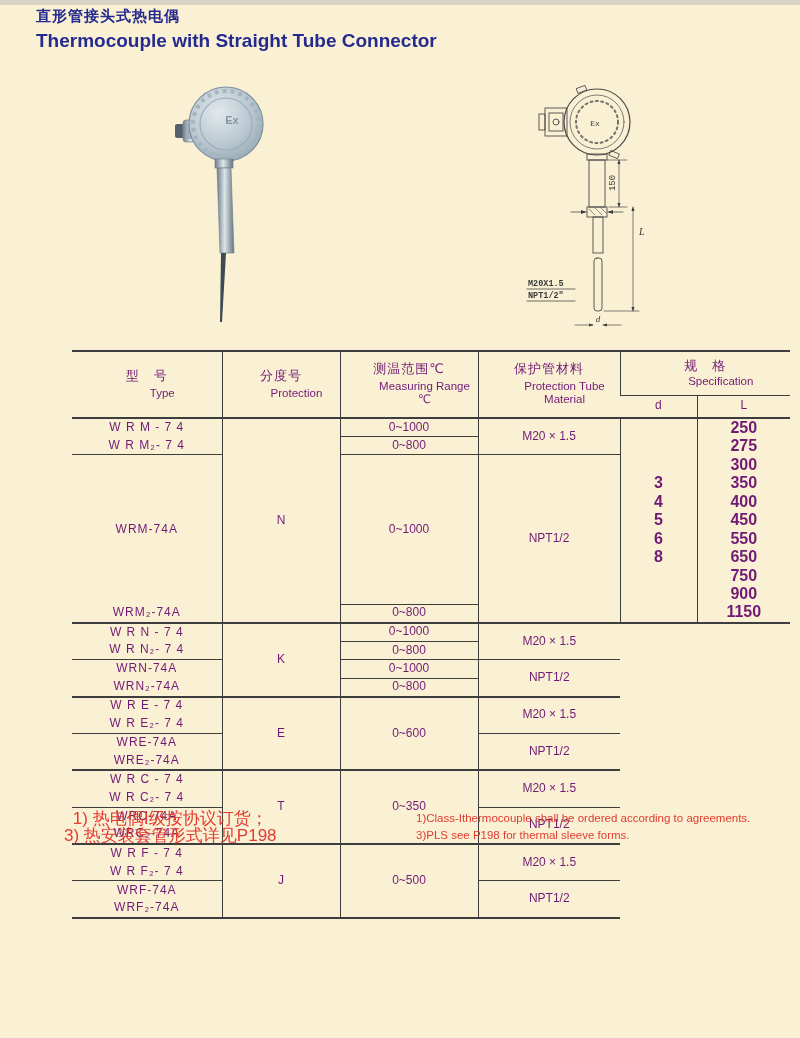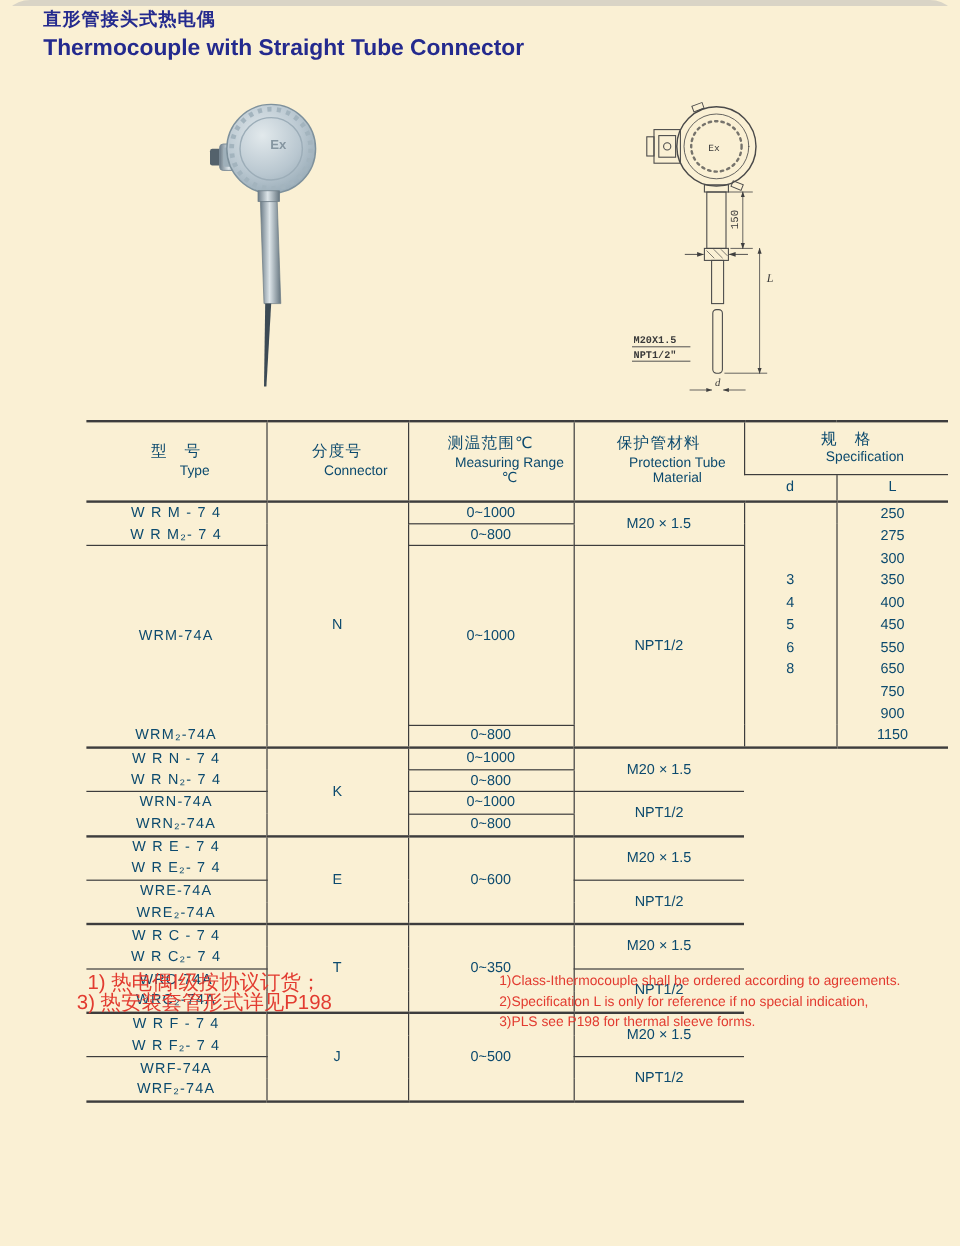--- a/index.html
+++ b/index.html
@@ -1,39 +1,39 @@
 <!DOCTYPE html>
 <html><head>
 <meta charset="utf-8">
 <style>
   html,body{margin:0;padding:0;}
   body{width:800px;height:1038px;background:#faf0d4;font-family:"Liberation Sans","DejaVu Sans",sans-serif;}
-  .page{position:relative;width:800px;height:1038px;background:#faf0d4;overflow:hidden;border-radius:25px;}
+  .page{position:relative;width:800px;height:1038px;background:#faf0d4;overflow:hidden;}
   .top-strip{position:absolute;left:0;top:0;width:800px;height:5px;background:#d9d4c6;}
   .title-zh{position:absolute;left:36px;top:7px;font-size:15px;font-weight:bold;color:#242a8e;letter-spacing:1px;}
   .title-en{position:absolute;left:36px;top:30px;font-size:19px;font-weight:bold;color:#242a8e;}
   .photo-wrap{position:absolute;left:148px;top:78px;width:184px;height:252px;}
   .diagram-wrap{position:absolute;left:515px;top:82px;width:190px;height:248px;}
 
   
-  table.spec{position:absolute;left:72px;top:350px;width:718px;border-collapse:collapse;table-layout:fixed;color:#0c4a6e;}
+  table.spec{position:absolute;left:72px;top:350px;width:718px;border-collapse:collapse;table-layout:fixed;color:#701a75;}
   table.spec th,table.spec td{padding:0;margin:0;font-weight:normal;text-align:center;vertical-align:middle;font-size:12px;line-height:1.15;}
   .bt{border-top:2px solid #3d3d3d;}
   .hsep{border-bottom:2px solid #3d3d3d;}
   .specsep{border-bottom:1.5px solid #3d3d3d;}
   .bl{border-left:1.5px solid #3d3d3d;}
   .rbb{border-bottom:1.5px solid #3d3d3d;}
   .gbb{border-bottom:2px solid #3d3d3d;}
   .btm{border-bottom:2px solid #3d3d3d;}
   tr.hrowA{height:44px;} tr.hrowB{height:23px;}
   tbody.grp tr{height:18.45px;}
   .hz{font-size:13px;letter-spacing:1px;}
   .he{font-size:11.5px;margin-top:3px;padding-left:31px;}
   td.c-type{text-align:left;padding-left:27px;letter-spacing:1px;}
-  .stack div{height:18.45px;line-height:18.45px;font-size:12px;}
+  .stack div{height:18.45px;line-height:18.45px;font-size:16px;font-weight:bold;}
 
   
   .notes-zh{position:absolute;left:64px;top:810px;color:#e23b30;font-size:17px;line-height:17px;text-align:center;}
   .notes-en{position:absolute;left:416px;top:810px;color:#e23b30;font-size:11.5px;line-height:17px;}
   .note-indent{padding-left:17px;}
 </style>
 </head>
 <body>
 
 <div class="page">
@@ -158,21 +158,21 @@
         <col style="width:93px">
     </colgroup>
     <thead>
       <tr class="hrowA">
         <th rowspan="2" class="bt hsep">
           <div class="hz">型　号</div>
           <div class="he">Type</div>
         </th>
         <th rowspan="2" class="bl bt hsep">
           <div class="hz">分度号</div>
-          <div class="he">Connector</div>
+          <div class="he">Protection</div>
         </th>
         <th rowspan="2" class="bl bt hsep">
           <div class="hz">测温范围℃</div>
           <div class="he">Measuring Range ℃</div>
         </th>
         <th rowspan="2" class="bl bt hsep">
           <div class="hz">保护管材料</div>
           <div class="he">Protection Tube Material</div>
         </th>
         <th colspan="2" class="bl bt specsep">
@@ -311,16 +311,15 @@
       </tr>
     </tbody>
   </table>
 
   <div class="notes-zh">
     <div>1) 热电偶Ⅰ级按协议订货；</div>
     <div>3) 热安装套管形式详见P198</div>
   </div>
   <div class="notes-en">
     <div>1)Class-Ithermocouple shall be ordered according to agreements.</div>
-    <div>2)Specification L is only for reference if no special indication,</div>
     <div>3)PLS see P198 for thermal sleeve forms.</div>
   </div>
 </div>
 
 </body></html>

